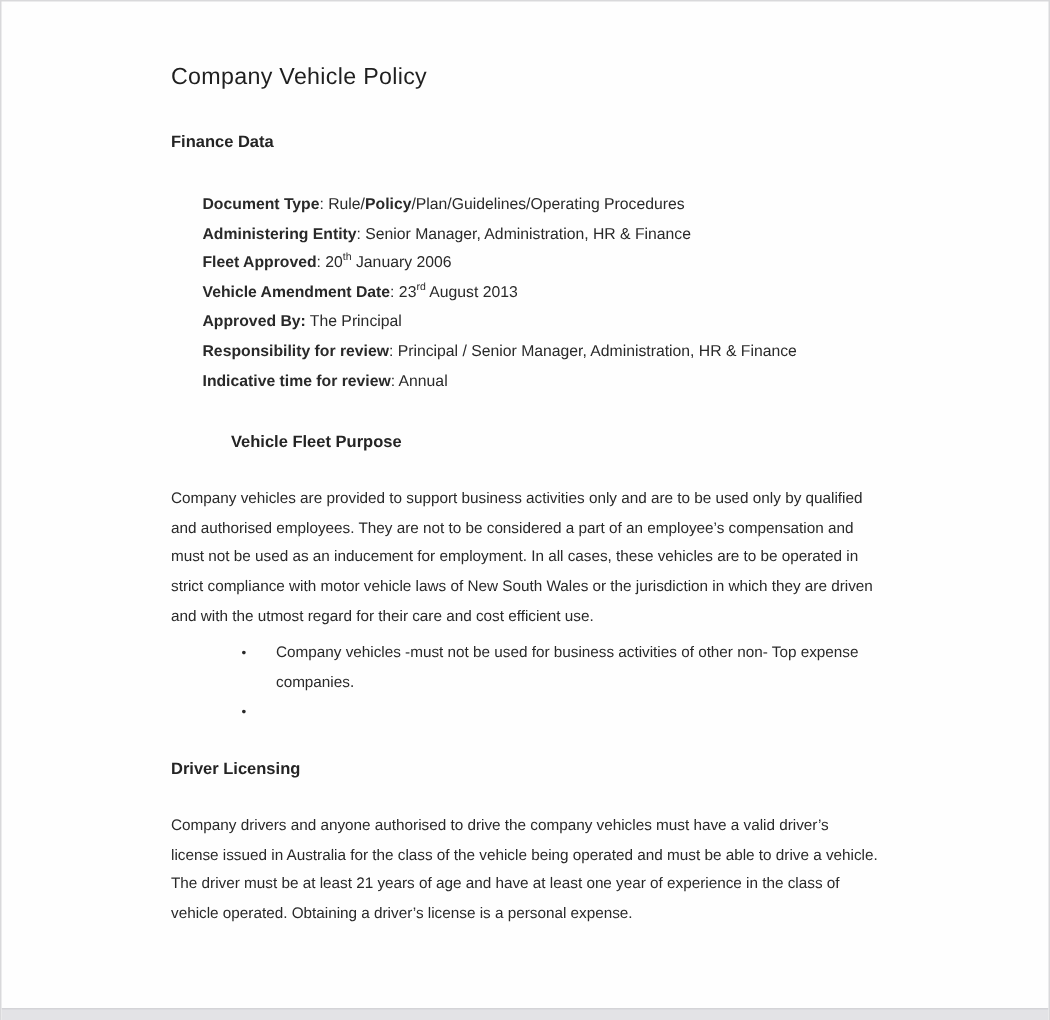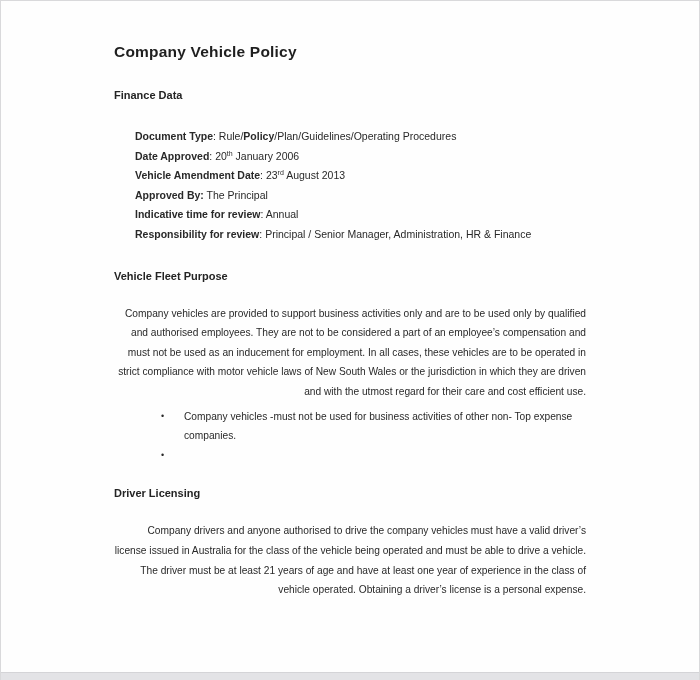--- a/index.html
+++ b/index.html
@@ -17,53 +17,53 @@
   }
   .content {
     position: absolute;
     left: 113px;
     top: 0;
     width: 472px;
   }
   .doc-title {
     margin: 42px 0 0 0;
     font-size: 15.5px;
-    font-weight: 700;
+    font-weight: 400;
     line-height: 18px;
     color: #1f1f1f;
     letter-spacing: 0.2px;
   }
   .section-heading {
     margin: 0;
     font-size: 11px;
     font-weight: 700;
     line-height: 14px;
     color: #242424;
   }
   .h-docdata { margin-top: 27px; }
-  .h-vfp     { margin-top: 24px; }
+  .h-vfp     { margin-top: 24px; margin-left: 40px; }
   .h-dl      { margin-top: 21px; }
   .fields {
     margin-top: 25px;
     font-size: 10.5px;
     line-height: 19.6px;
   }
   .field-row { white-space: nowrap; padding-left: 21px; }
   .b { font-weight: 700; }
   sup {
     font-size: 7px;
     line-height: 0;
     vertical-align: super;
   }
   .para {
     margin: 0;
     margin-top: 21px;
     font-size: 10.2px;
     line-height: 19.6px;
-    text-align: right;
+    text-align: left;
   }
   .para-dl { }
   .bullets { margin-top: 5px; }
   .bullet {
     display: flex;
     font-size: 10.2px;
     line-height: 19.6px;
   }
   .bullet .dot {
     flex: 0 0 23px;
@@ -88,30 +88,31 @@
 <div class="page">
   <div class="content">
 
     <h1 class="doc-title">Company Vehicle Policy</h1>
 
     <h2 class="section-heading h-docdata">Finance Data</h2>
 
     <div class="fields">
       <div class="field-row"><span class="b">Document Type</span><span>: Rule/</span><span class="b">Policy</span><span>/Plan/Guidelines/Operating Procedures</span></div>
 
+      <div class="field-row"><span class="b">Administering Entity</span><span>: Senior Manager, Administration, HR &amp; Finance</span></div>
 
-      <div class="field-row"><span class="b">Date Approved</span><span>: 20</span><sup>th</sup><span> January 2006</span></div>
+      <div class="field-row"><span class="b">Fleet Approved</span><span>: 20</span><sup>th</sup><span> January 2006</span></div>
 
       <div class="field-row"><span class="b">Vehicle Amendment Date</span><span>: 23</span><sup>rd</sup><span> August 2013</span></div>
 
       <div class="field-row"><span class="b">Approved By:</span><span> The Principal</span></div>
 
+      <div class="field-row"><span class="b">Responsibility for review</span><span>: Principal / Senior Manager, Administration, HR &amp; Finance</span></div>
+
       <div class="field-row"><span class="b">Indicative time for review</span><span>: Annual</span></div>
-
-      <div class="field-row"><span class="b">Responsibility for review</span><span>: Principal / Senior Manager, Administration, HR &amp; Finance</span></div>
     </div>
 
     <h2 class="section-heading h-vfp">Vehicle Fleet Purpose</h2>
 
     <p class="para">Company vehicles are provided to support business activities only and are to be used only by qualified and authorised employees. They are not to be considered a part of an employee’s compensation and must not be used as an inducement for employment. In all cases, these vehicles are to be operated in strict compliance with motor vehicle laws of New South Wales or the jurisdiction in which they are driven and with the utmost regard for their care and cost efficient use.</p>
 
     <div class="bullets">
       <div class="bullet">
         <span class="dot">•</span>
         <span class="text">Company vehicles -must not be used for business activities of other non- Top expense companies.</span>

